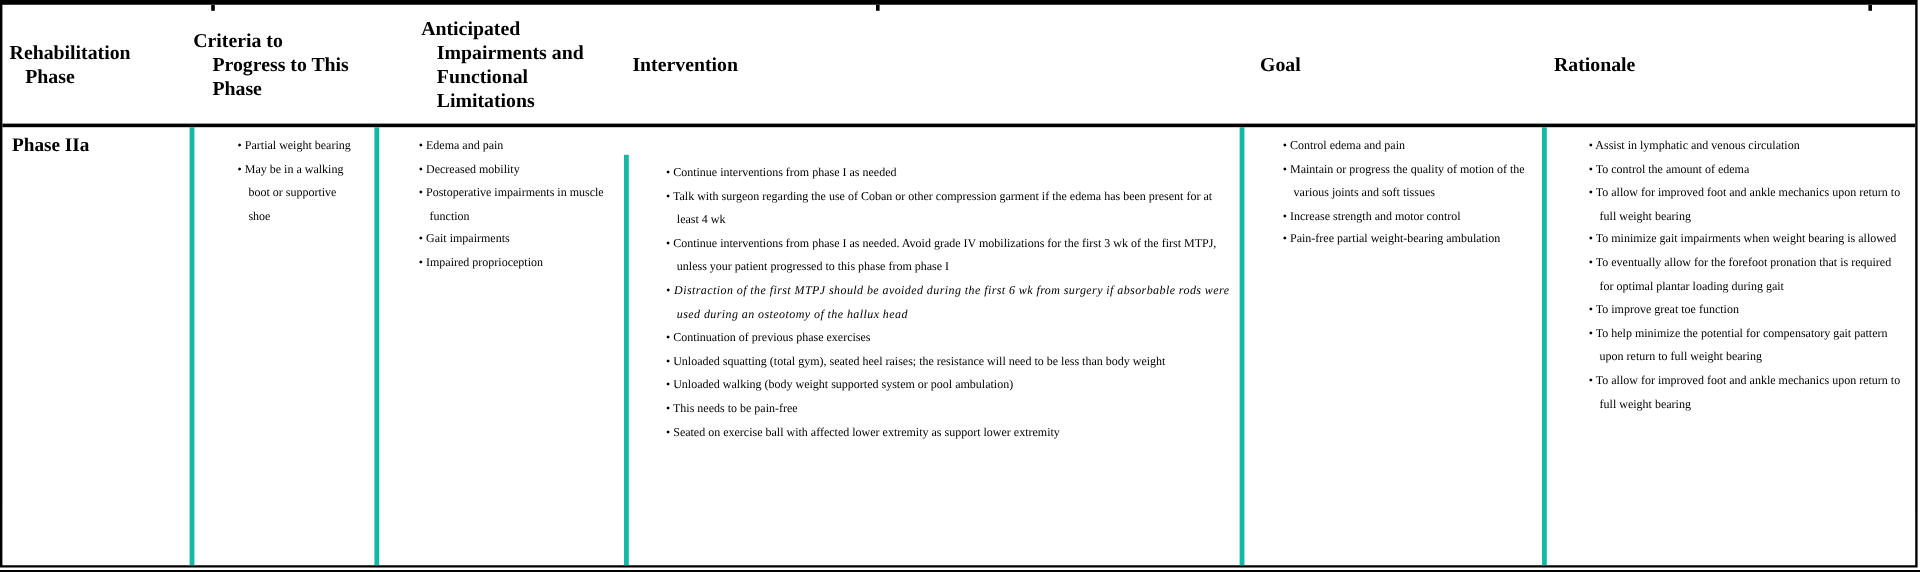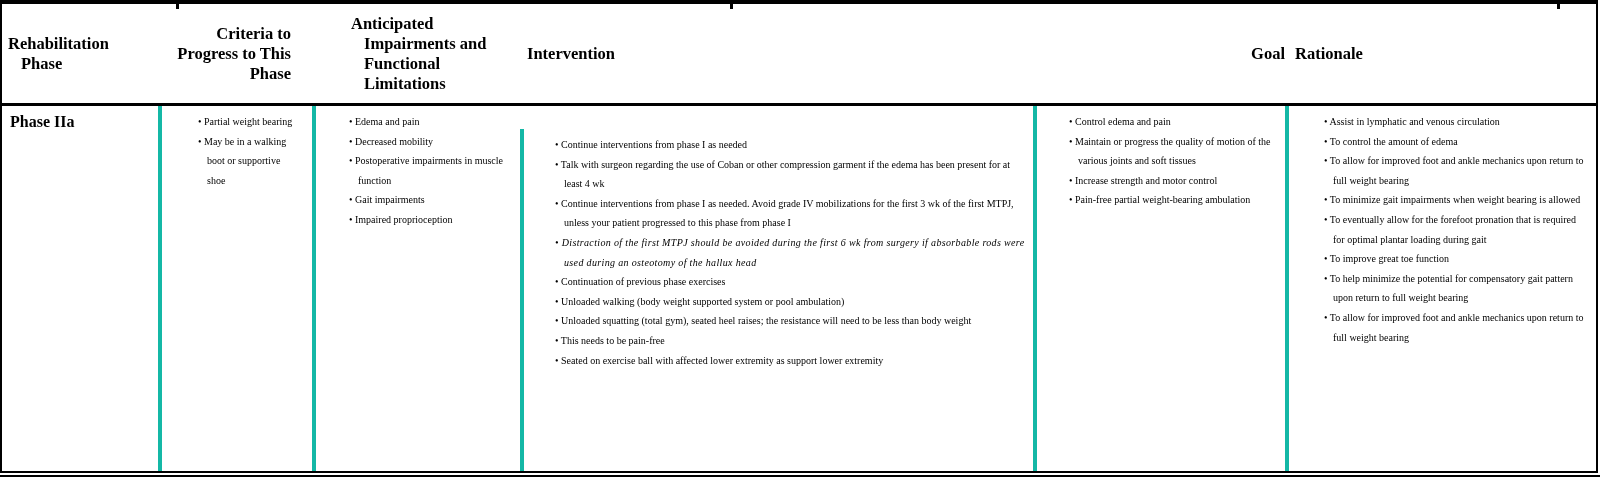--- a/index.html
+++ b/index.html
@@ -25,24 +25,24 @@
   .thead{height:99px;border-bottom:3px solid #000;}
   .tbody{height:365px;}
   
   .hc{
     display:flex;align-items:center;
     font-weight:bold;font-size:16.5px;line-height:20px;
     box-sizing:border-box;
   }
   .hc .ht{display:block;padding-left:13px;text-indent:-13px;}
   .hc0{padding-left:6px;}  .hc0 .ht{width:128px;}
-  .hc1{padding-left:3px;text-align:right;}  .hc1 .ht{width:114px;padding-left:16px;text-indent:-16px;}
+  .hc1{padding-left:3px;}  .hc1 .ht{width:114px;padding-left:16px;text-indent:-16px;}
   .hc2{padding-left:1px;justify-content:flex-end;}  .hc2 .ht{width:156px;}
   .hc3{padding-left:7px;}
-  .hc4{padding-left:17px;justify-content:flex-end;}
+  .hc4{padding-left:17px;}
   .hc5{padding-left:10px;}
   
   .bc{
     box-sizing:border-box;
     border-left:4px solid #14b8a6;
     font-size:10px;line-height:19.6px;
     padding-top:6px;
   }
   .bc:first-child{border-left:none;}
   .bc0{padding-left:8px;padding-right:4px;font-weight:bold;font-size:16px;}
@@ -104,22 +104,22 @@
           <div class="b">• Postoperative impairments in muscle function</div>
           <div class="b">• Gait impairments</div>
           <div class="b">• Impaired proprioception</div>
         </div>
       <div class="bc bc3">
           <div class="b">• Continue interventions from phase I as needed</div>
           <div class="b">• Talk with surgeon regarding the use of Coban or other compression garment if the edema has been present for at least 4 wk</div>
           <div class="b">• Continue interventions from phase I as needed. Avoid grade IV mobilizations for the first 3 wk of the first MTPJ, unless your patient progressed to this phase from phase I</div>
           <div class="b italic">• Distraction of the first MTPJ should be avoided during the first 6 wk from surgery if absorbable rods were used during an osteotomy of the hallux head</div>
           <div class="b">• Continuation of previous phase exercises</div>
+          <div class="b">• Unloaded squatting (total gym), seated heel raises; the resistance will need to be less than body weight</div>
           <div class="b">• Unloaded walking (body weight supported system or pool ambulation)</div>
-          <div class="b">• Unloaded squatting (total gym), seated heel raises; the resistance will need to be less than body weight</div>
           <div class="b">• This needs to be pain-free</div>
           <div class="b">• Seated on exercise ball with affected lower extremity as support lower extremity</div>
         </div>
       <div class="bc bc4">
           <div class="b">• Control edema and pain</div>
           <div class="b">• Maintain or progress the quality of motion of the various joints and soft tissues</div>
           <div class="b">• Increase strength and motor control</div>
           <div class="b">• Pain-free partial weight-bearing ambulation</div>
         </div>
       <div class="bc bc5">

